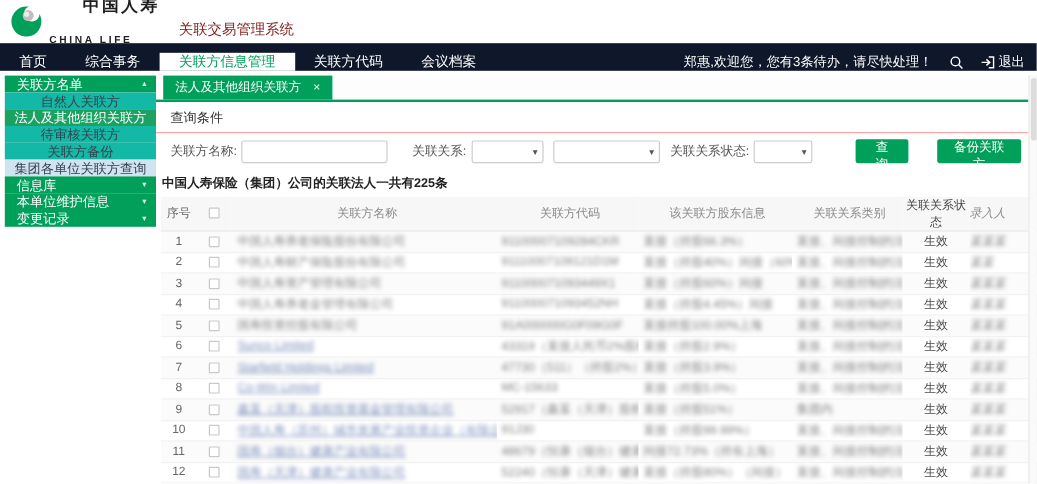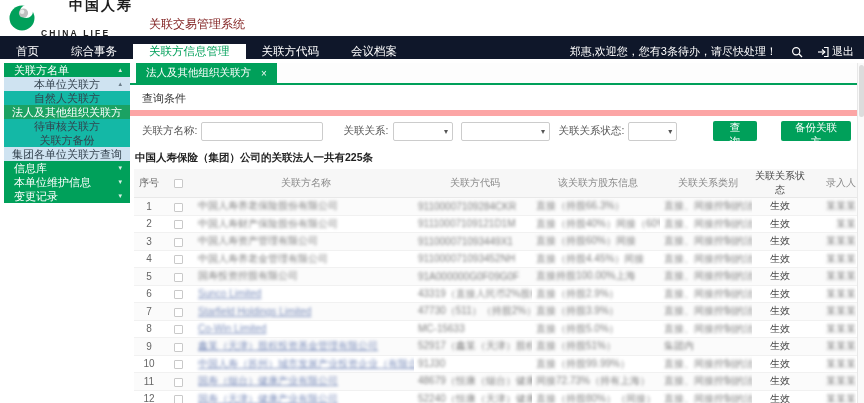--- a/index.html
+++ b/index.html
@@ -40,21 +40,21 @@
   .lv2 .chev { color:#5a6b77; }
 
   
   .content { flex:1; min-width:0; position:relative; border-right:1px solid #e7e7e7; height:344px; }
 
   .tabbar { height:22px; background:#fdfdfd; border-bottom:2px solid #00a05a; display:flex; align-items:flex-end; padding-left:6px; }
   .tab { background:#00a05a; color:#fff; font-size:10.5px; height:20px; display:flex; align-items:center;
          padding:0 10px; gap:10px; cursor:pointer; }
   .tab-close { font-size:10px; cursor:pointer; opacity:.95; }
 
-  .q-title { font-size:11px; color:#333; padding:6px 12px 4px; border-bottom:6px solid #fca5a5; }
+  .q-title { font-size:11px; color:#333; padding:6px 12px 4px; border-bottom:1px solid #fca5a5; }
   .q-form { display:flex; align-items:center; padding:5px 12px 6px; font-size:10.5px; color:#555; }
   .q-label { margin-right:4px; white-space:nowrap; }
   .q-input { width:122px; height:19px; border:1px solid #ccc; border-radius:2px; background:#fff;
              font-size:10px; padding:0 4px; outline:none; }
   .sel { height:19px; border:1px solid #ccc; border-radius:2px; background:#fff; display:flex;
          align-items:center; justify-content:flex-end; padding:0 4px; color:#777; cursor:pointer; }
   .sel .caret { font-size:8px; color:#555; }
   .sel1 { width:70px; margin-right:8px; }
   .sel2 { width:104px; }
   .sel3 { width:56px; }
@@ -72,21 +72,21 @@
   tbody td { font-size:10px; color:#555; height:17.5px; border-bottom:1px solid #f1f1f1;
              overflow:hidden; white-space:nowrap; text-overflow:clip; }
   tbody tr:nth-child(odd) { background:#fbfbfb; }
   .c-idx { width:30px; text-align:center; color:#666; }
   .c-cb  { width:28px; text-align:center; }
   .c-name{ width:222px; padding-left:6px; }
   .c-code{ width:118px; padding-left:4px; }
   .c-holder{ width:128px; padding-left:4px; }
   .c-cat { width:92px; padding-left:4px; }
   .c-status{ width:56px; text-align:center; color:#4a4a4a; }
-  .c-op  { width:48px; text-align:right; }
+  .c-op  { width:48px; text-align:left;font-style:italic; }
   .c-act { width:40px; text-align:center; }
   .cb { display:inline-block; width:9px; height:9px; border:1px solid #c9c9c9; border-radius:1px;
         background:#fff; vertical-align:middle; cursor:pointer; }
   .bl { filter:blur(1.7px); color:#848484; }
   .bl.u { text-decoration:underline; color:#7e90bd; }
 
   
   .scrolltrack { position:absolute; right:0; top:63px; width:7px; height:340px; background:#fafafa;
                  border-left:1px solid #e8e8e8; }
   .scrollthumb { width:5px; height:52px; background:#dcdcdc; border-radius:3px; margin:2px auto 0; }
@@ -135,24 +135,20 @@
     </div>
   </div>
 
   <div class="body">
 
     <aside class="sidebar">
       <div class="s-item lv1">
         <span class="lbl">关联方名单</span>
         <span class="chev">▴</span>
       </div>
-      <div class="s-item lv2">
-        <span class="lbl">本单位关联方</span>
-        <span class="chev">▴</span>
-      </div>
       <div class="s-item lv3">
         <span class="lbl">自然人关联方</span>
       </div>
       <div class="s-item lv3 active3">
         <span class="lbl">法人及其他组织关联方</span>
       </div>
       <div class="s-item lv3">
         <span class="lbl">待审核关联方</span>
       </div>
       <div class="s-item lv3">

